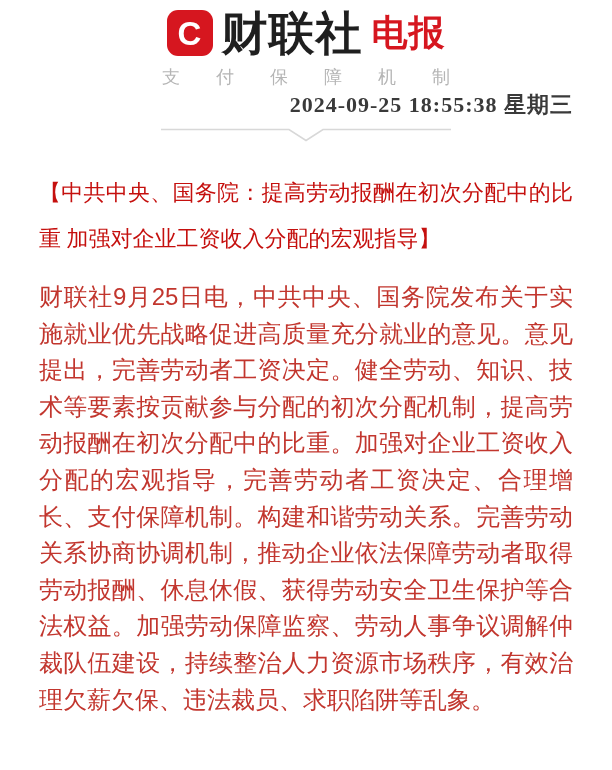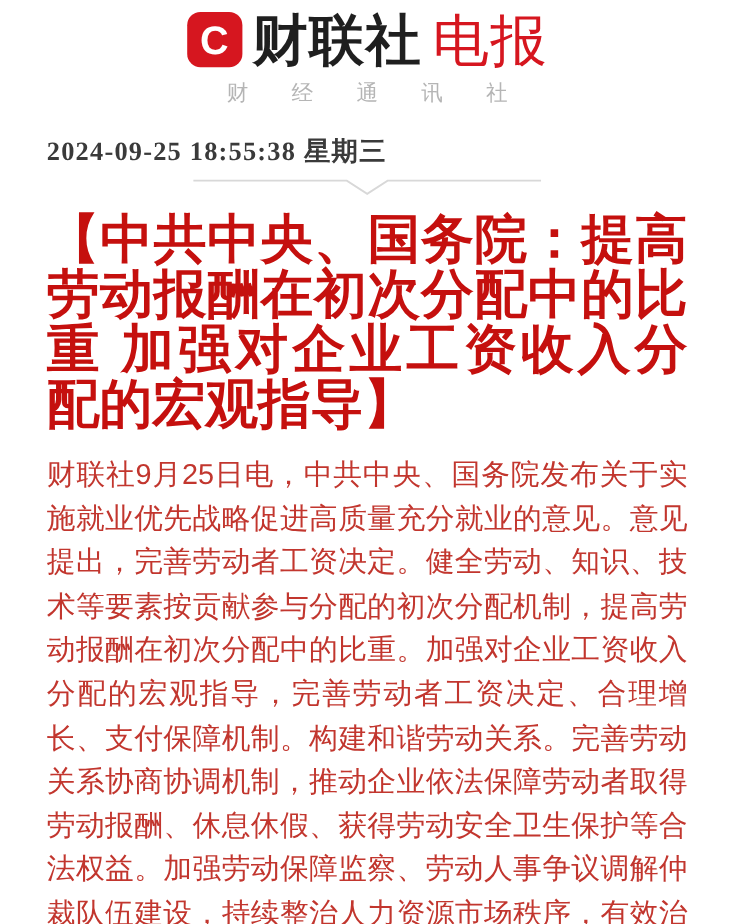--- a/index.html
+++ b/index.html
@@ -26,41 +26,41 @@
     border-radius:11px;color:#ffffff;flex:0 0 auto;
     display:flex;align-items:center;justify-content:center;
     font-size:33px;font-weight:900;line-height:1;
     font-family:"Liberation Sans","DejaVu Sans",sans-serif;
   }
   .brand-black{
     font-size:46px;font-weight:700;color:#1f1f1f;
     letter-spacing:1px;line-height:1;white-space:nowrap;
   }
   .brand-red{
-    font-size:47px;font-weight:400;color:var(--brand-red);
+    font-size:36px;font-weight:700;color:var(--brand-red);
     letter-spacing:1px;line-height:1;white-space:nowrap;
   }
   .subtitle{
     text-align:center;color:var(--subtitle-gray);
     font-size:18px;line-height:25px;margin-top:7px;
     letter-spacing:36px;padding-left:36px;white-space:nowrap;
   }
   .dateline{
-    text-align:left;margin-top:21px;
+    text-align:right;
     font-family:"Liberation Serif","DejaVu Serif",serif;
     font-weight:700;font-size:22px;line-height:30px;
     color:var(--date-gray);letter-spacing:1px;white-space:nowrap;
   }
   .divider{display:flex;justify-content:center;margin-top:8px;height:14px;}
   .divider svg{display:block;}
   .headline{
-    margin:14px 0 0;
+    margin:28px 0 0;
     font-family:"Liberation Serif","DejaVu Serif",serif;
-    font-weight:700;color:var(--headline-red);
-    font-size:44px;line-height:46px;
+    font-weight:400;color:var(--headline-red);
+    font-size:22px;line-height:46px;
     letter-spacing:0;text-align:justify;
   }
   .body-text{
     margin:17px 0 0;
     color:var(--body-red);
     font-size:24px;line-height:36.6px;
     letter-spacing:0;text-align:justify;
   }
 </style>
 </head>
@@ -69,21 +69,21 @@
 <div class="page">
 
   <header>
     <div class="brand-row">
       <span class="logo-badge">
         <span>C</span>
       </span>
       <span class="brand-black">财联社</span>
       <span class="brand-red">电报</span>
     </div>
-    <div class="subtitle">财经通讯社</div>
+    <div class="subtitle">支付保障机制</div>
   </header>
 
   <div class="dateline">2024-09-25 18:55:38 星期三</div>
 
   <div class="divider">
     <svg width="290" height="14" viewBox="0 0 290 14">
       <path d="M0 1.5 L128 1.5 L145 12.5 L162 1.5 L290 1.5" fill="none" stroke="var(--divider-gray)" stroke-width="1.6"></path>
     </svg>
   </div>
 

